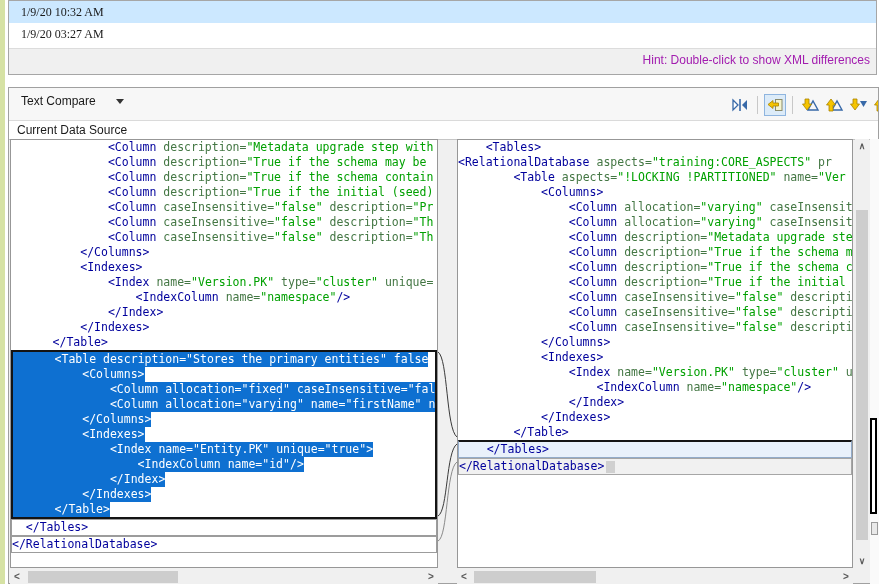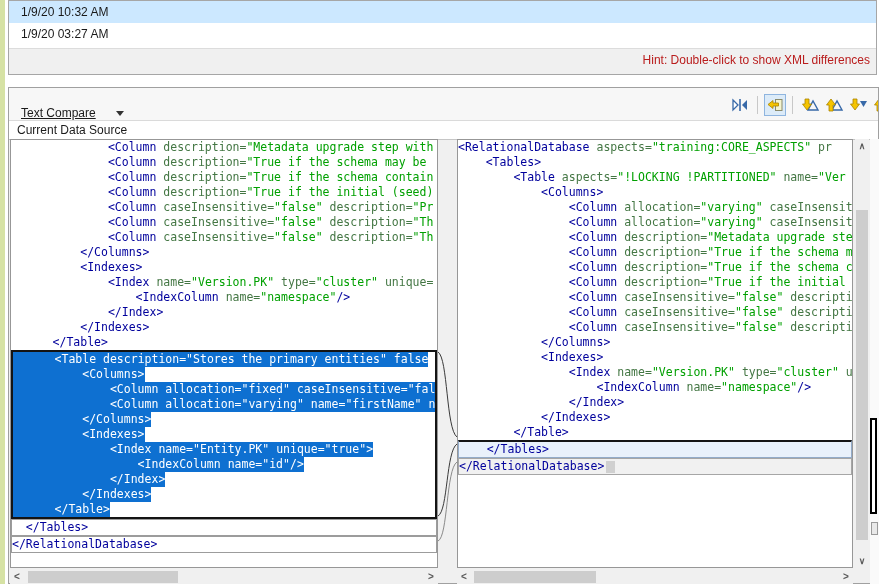--- a/index.html
+++ b/index.html
@@ -3,32 +3,32 @@
 <meta charset="utf-8">
 <style>
   html,body{margin:0;padding:0;background:#fff;}
   .app{position:relative;width:879px;height:584px;background:#ffffff;overflow:hidden;
        font-family:"Liberation Sans",sans-serif;color:#1a1a1a;}
   
   .green-strip{position:absolute;left:0;top:0;width:5px;height:584px;background:#d6e2a4;}
   
   .top-panel{position:absolute;left:8px;top:0;width:869px;height:75px;background:#fff;
              border:1px solid #a6a6a6;box-sizing:border-box;}
-  .hrow{height:22px;line-height:22px;padding-left:12px;font-size:12px;white-space:nowrap;}
+  .hrow{height:22px;line-height:22px;padding-left:12px;font-size:12px;white-space:nowrap;font-family:Liberation Serif, serif;}
   .hsel{background:var(--rowsel);}
   .hint-bar{position:absolute;left:0;bottom:0;width:100%;height:26px;background:#f0f0f0;
             border-top:1px solid #dcdcdc;box-sizing:border-box;}
-  .hint-text{position:absolute;right:6px;top:4px;font-size:12px;color:#b91c1c;}
+  .hint-text{position:absolute;right:6px;top:4px;font-size:12px;color:#a21caf;}
   
   .cmp-panel{position:absolute;left:8px;top:87px;width:871px;height:497px;background:#f0f0f0;
              border:1px solid #a0a0a0;box-sizing:border-box;overflow:hidden;}
   .cmp-toolbar{position:absolute;left:0;top:0;width:100%;height:33px;background:#f7f7f7;
                border-bottom:1px solid #dadada;box-sizing:border-box;}
-  .mode-btn{position:absolute;left:12px;top:15px;height:20px;display:flex;align-items:center;gap:20px;
-            font-size:12px;cursor:default;text-decoration:underline;}
+  .mode-btn{position:absolute;left:12px;top:3px;height:20px;display:flex;align-items:center;gap:20px;
+            font-size:12px;cursor:default;}
   .caret{width:0;height:0;border-left:4px solid transparent;border-right:4px solid transparent;
          border-top:5px solid #333;}
   .ticons{position:absolute;left:719px;top:4px;height:26px;display:flex;align-items:center;}
   .tsep{width:1px;height:18px;background:#c8c8c8;margin:0 5px;}
   .tbtn{width:22px;height:22px;display:flex;align-items:center;justify-content:center;margin:0 1px;}
   .tbtn.toggled{background:#dcebf8;border:1px solid #8fb5df;box-sizing:border-box;}
   
   .hdr-row{position:absolute;left:0;top:33px;width:100%;height:19px;background:#ffffff;
            border-bottom:1px solid #c6c6c6;box-sizing:border-box;}
   .hdr-left{position:absolute;left:8px;top:2px;font-size:12px;text-align:center;}
@@ -182,22 +182,22 @@
   <div class="gap">
     <svg width="19" height="429">
       <path d="M0,213 C10,219 8,290 19,298" fill="none" stroke="#3a3a3a" stroke-width="1"></path>
       <path d="M0,377 C10,372 8,312 19,305" fill="none" stroke="#3a3a3a" stroke-width="1"></path>
       <path d="M0,402 C10,398 8,330 19,323" fill="none" stroke="#8a8a8a" stroke-width="1"></path>
     </svg>
   </div>
 
   <div class="pane pane-right">
     <div class="code" id="code-right">
+        <div class="cl"><span class="li"><span class="tk-tag">    &lt;Tables&gt;</span></span></div>
         <div class="cl"><span class="li"><span class="tk-tag">&lt;RelationalDatabase </span><span class="tk-attr">aspects=</span><span class="tk-val">"training:CORE_ASPECTS" </span><span class="tk-attr">pr</span></span></div>
-        <div class="cl"><span class="li"><span class="tk-tag">    &lt;Tables&gt;</span></span></div>
         <div class="cl"><span class="li"><span class="tk-tag">        &lt;Table </span><span class="tk-attr">aspects=</span><span class="tk-val">"!LOCKING !PARTITIONED" </span><span class="tk-attr">name=</span><span class="tk-val">"Ver</span></span></div>
         <div class="cl"><span class="li"><span class="tk-tag">            &lt;Columns&gt;</span></span></div>
         <div class="cl"><span class="li"><span class="tk-tag">                &lt;Column </span><span class="tk-attr">allocation=</span><span class="tk-val">"varying" </span><span class="tk-attr">caseInsensiti</span></span></div>
         <div class="cl"><span class="li"><span class="tk-tag">                &lt;Column </span><span class="tk-attr">allocation=</span><span class="tk-val">"varying" </span><span class="tk-attr">caseInsensiti</span></span></div>
         <div class="cl"><span class="li"><span class="tk-tag">                &lt;Column </span><span class="tk-attr">description=</span><span class="tk-val">"Metadata upgrade step</span></span></div>
         <div class="cl"><span class="li"><span class="tk-tag">                &lt;Column </span><span class="tk-attr">description=</span><span class="tk-val">"True if the schema may</span></span></div>
         <div class="cl"><span class="li"><span class="tk-tag">                &lt;Column </span><span class="tk-attr">description=</span><span class="tk-val">"True if the schema co</span></span></div>
         <div class="cl"><span class="li"><span class="tk-tag">                &lt;Column </span><span class="tk-attr">description=</span><span class="tk-val">"True if the initial (</span></span></div>
         <div class="cl"><span class="li"><span class="tk-tag">                &lt;Column </span><span class="tk-attr">caseInsensitive=</span><span class="tk-val">"false" </span><span class="tk-attr">descriptio</span></span></div>
         <div class="cl"><span class="li"><span class="tk-tag">                &lt;Column </span><span class="tk-attr">caseInsensitive=</span><span class="tk-val">"false" </span><span class="tk-attr">descriptio</span></span></div>

